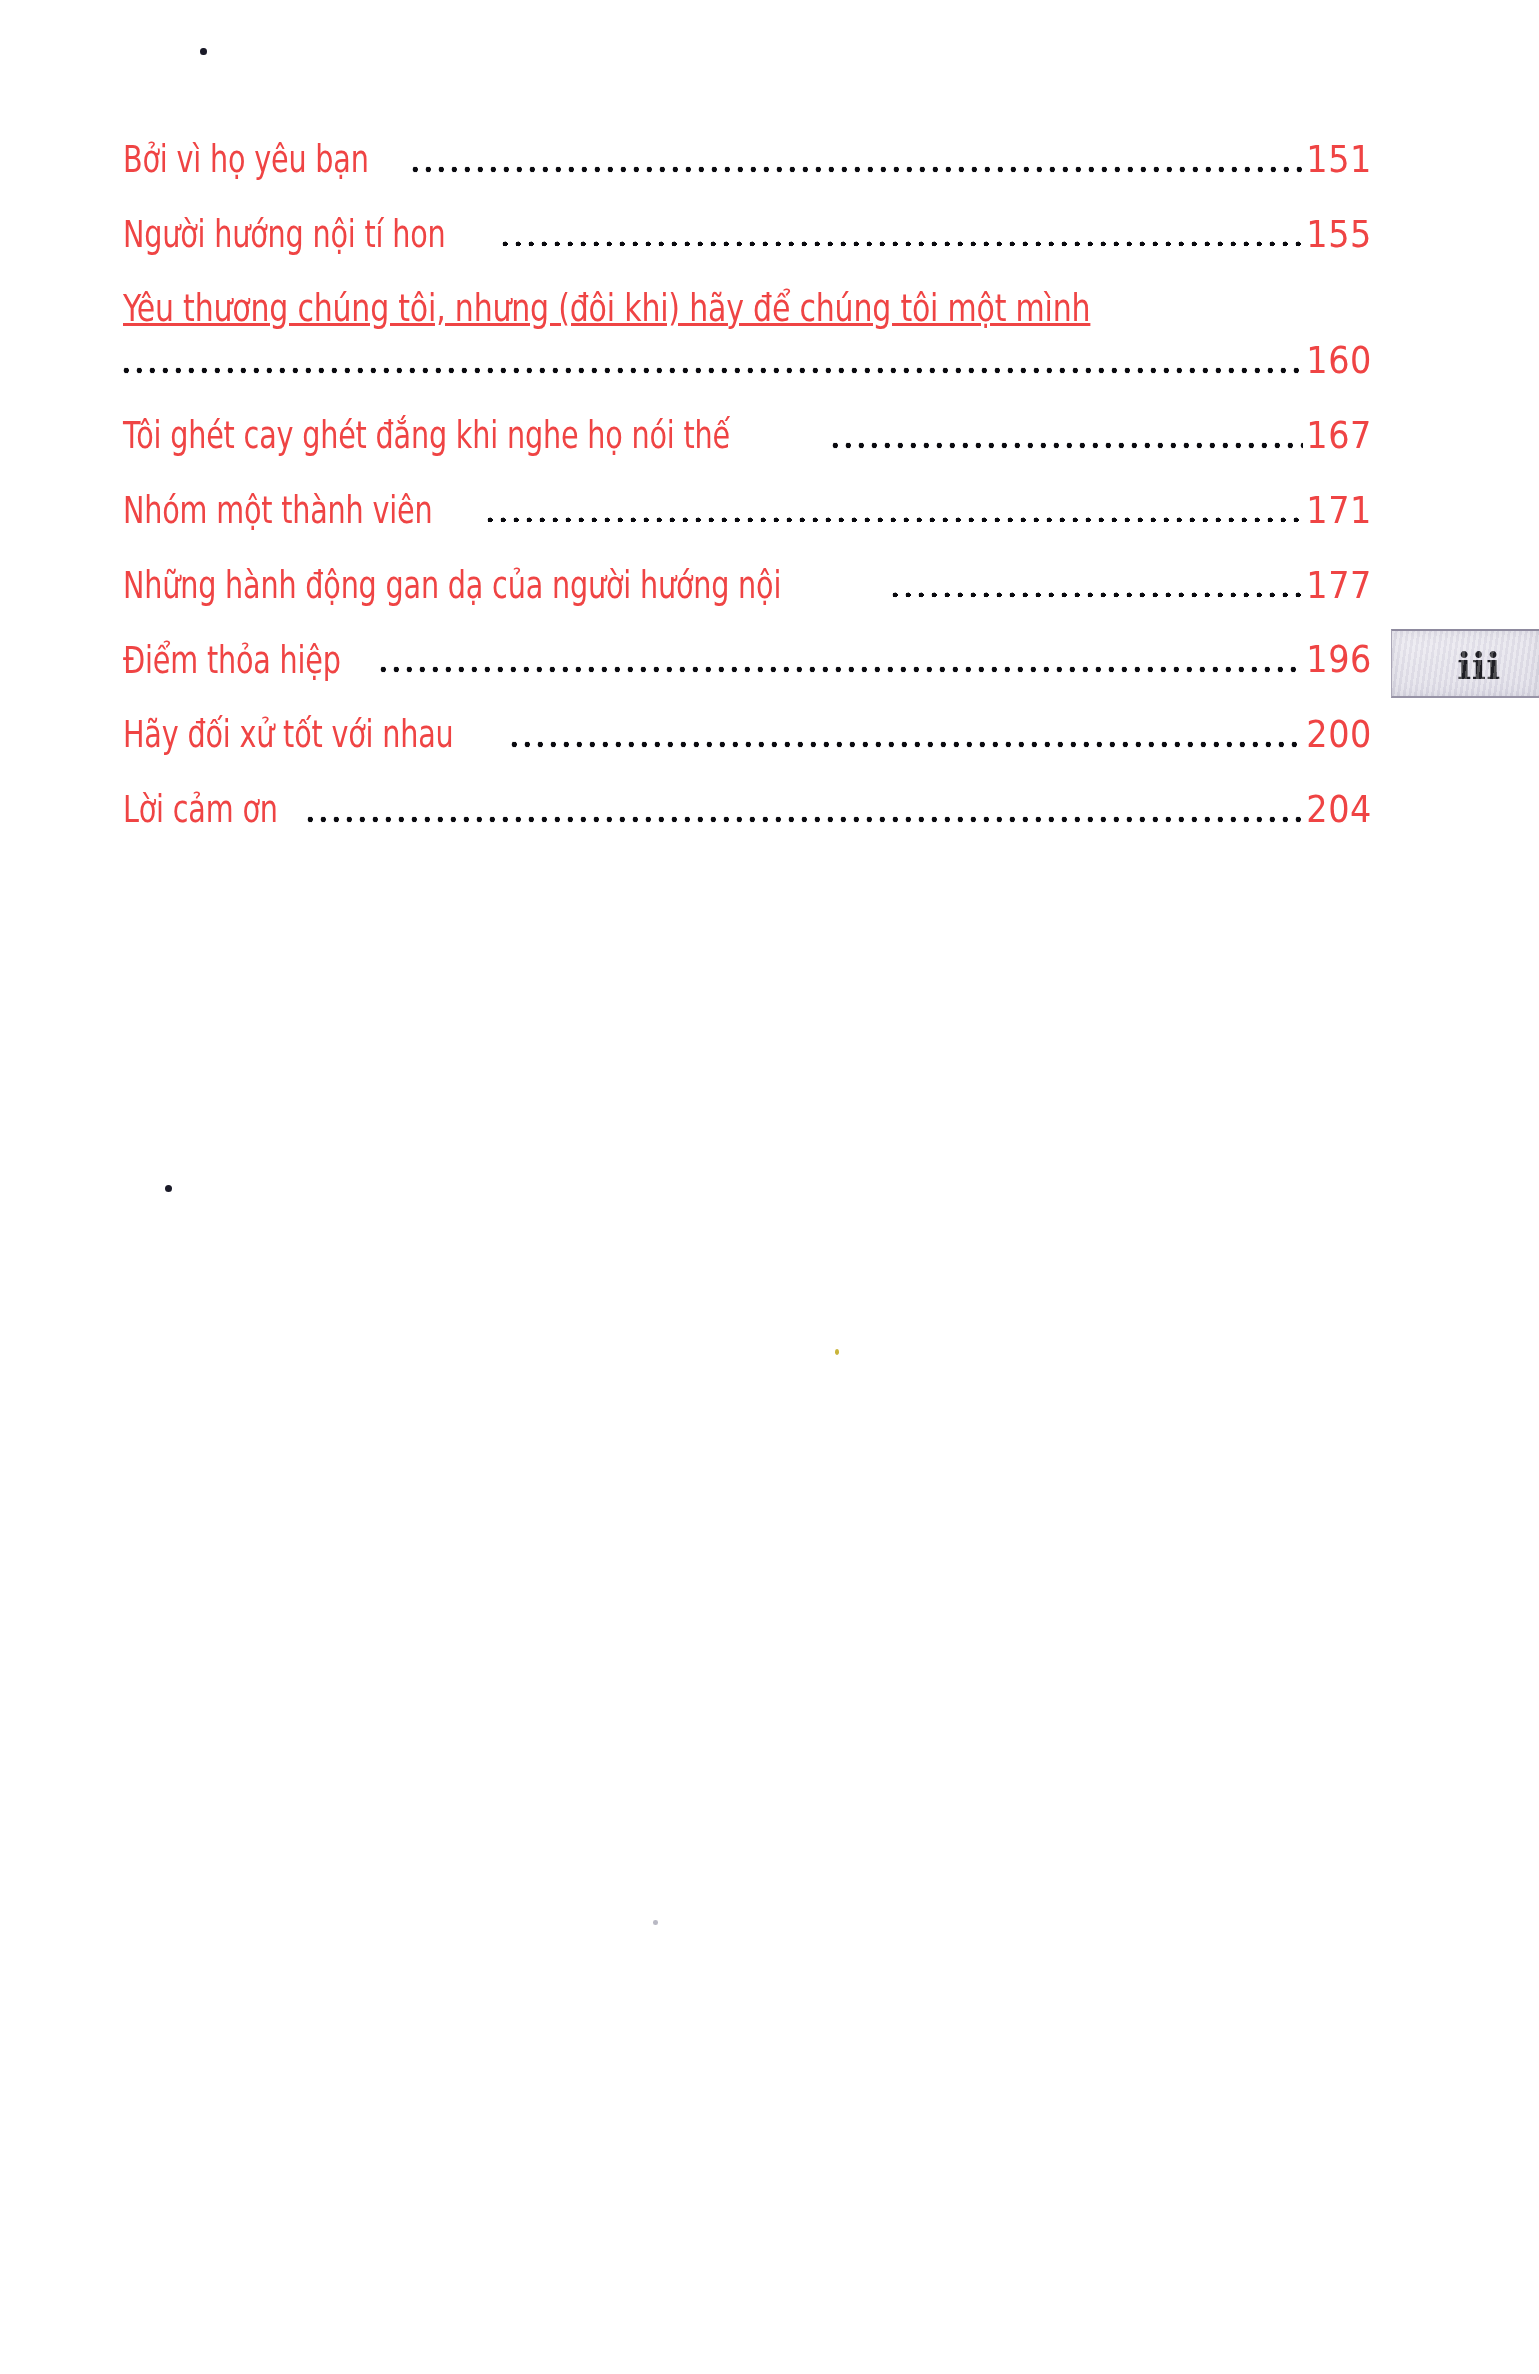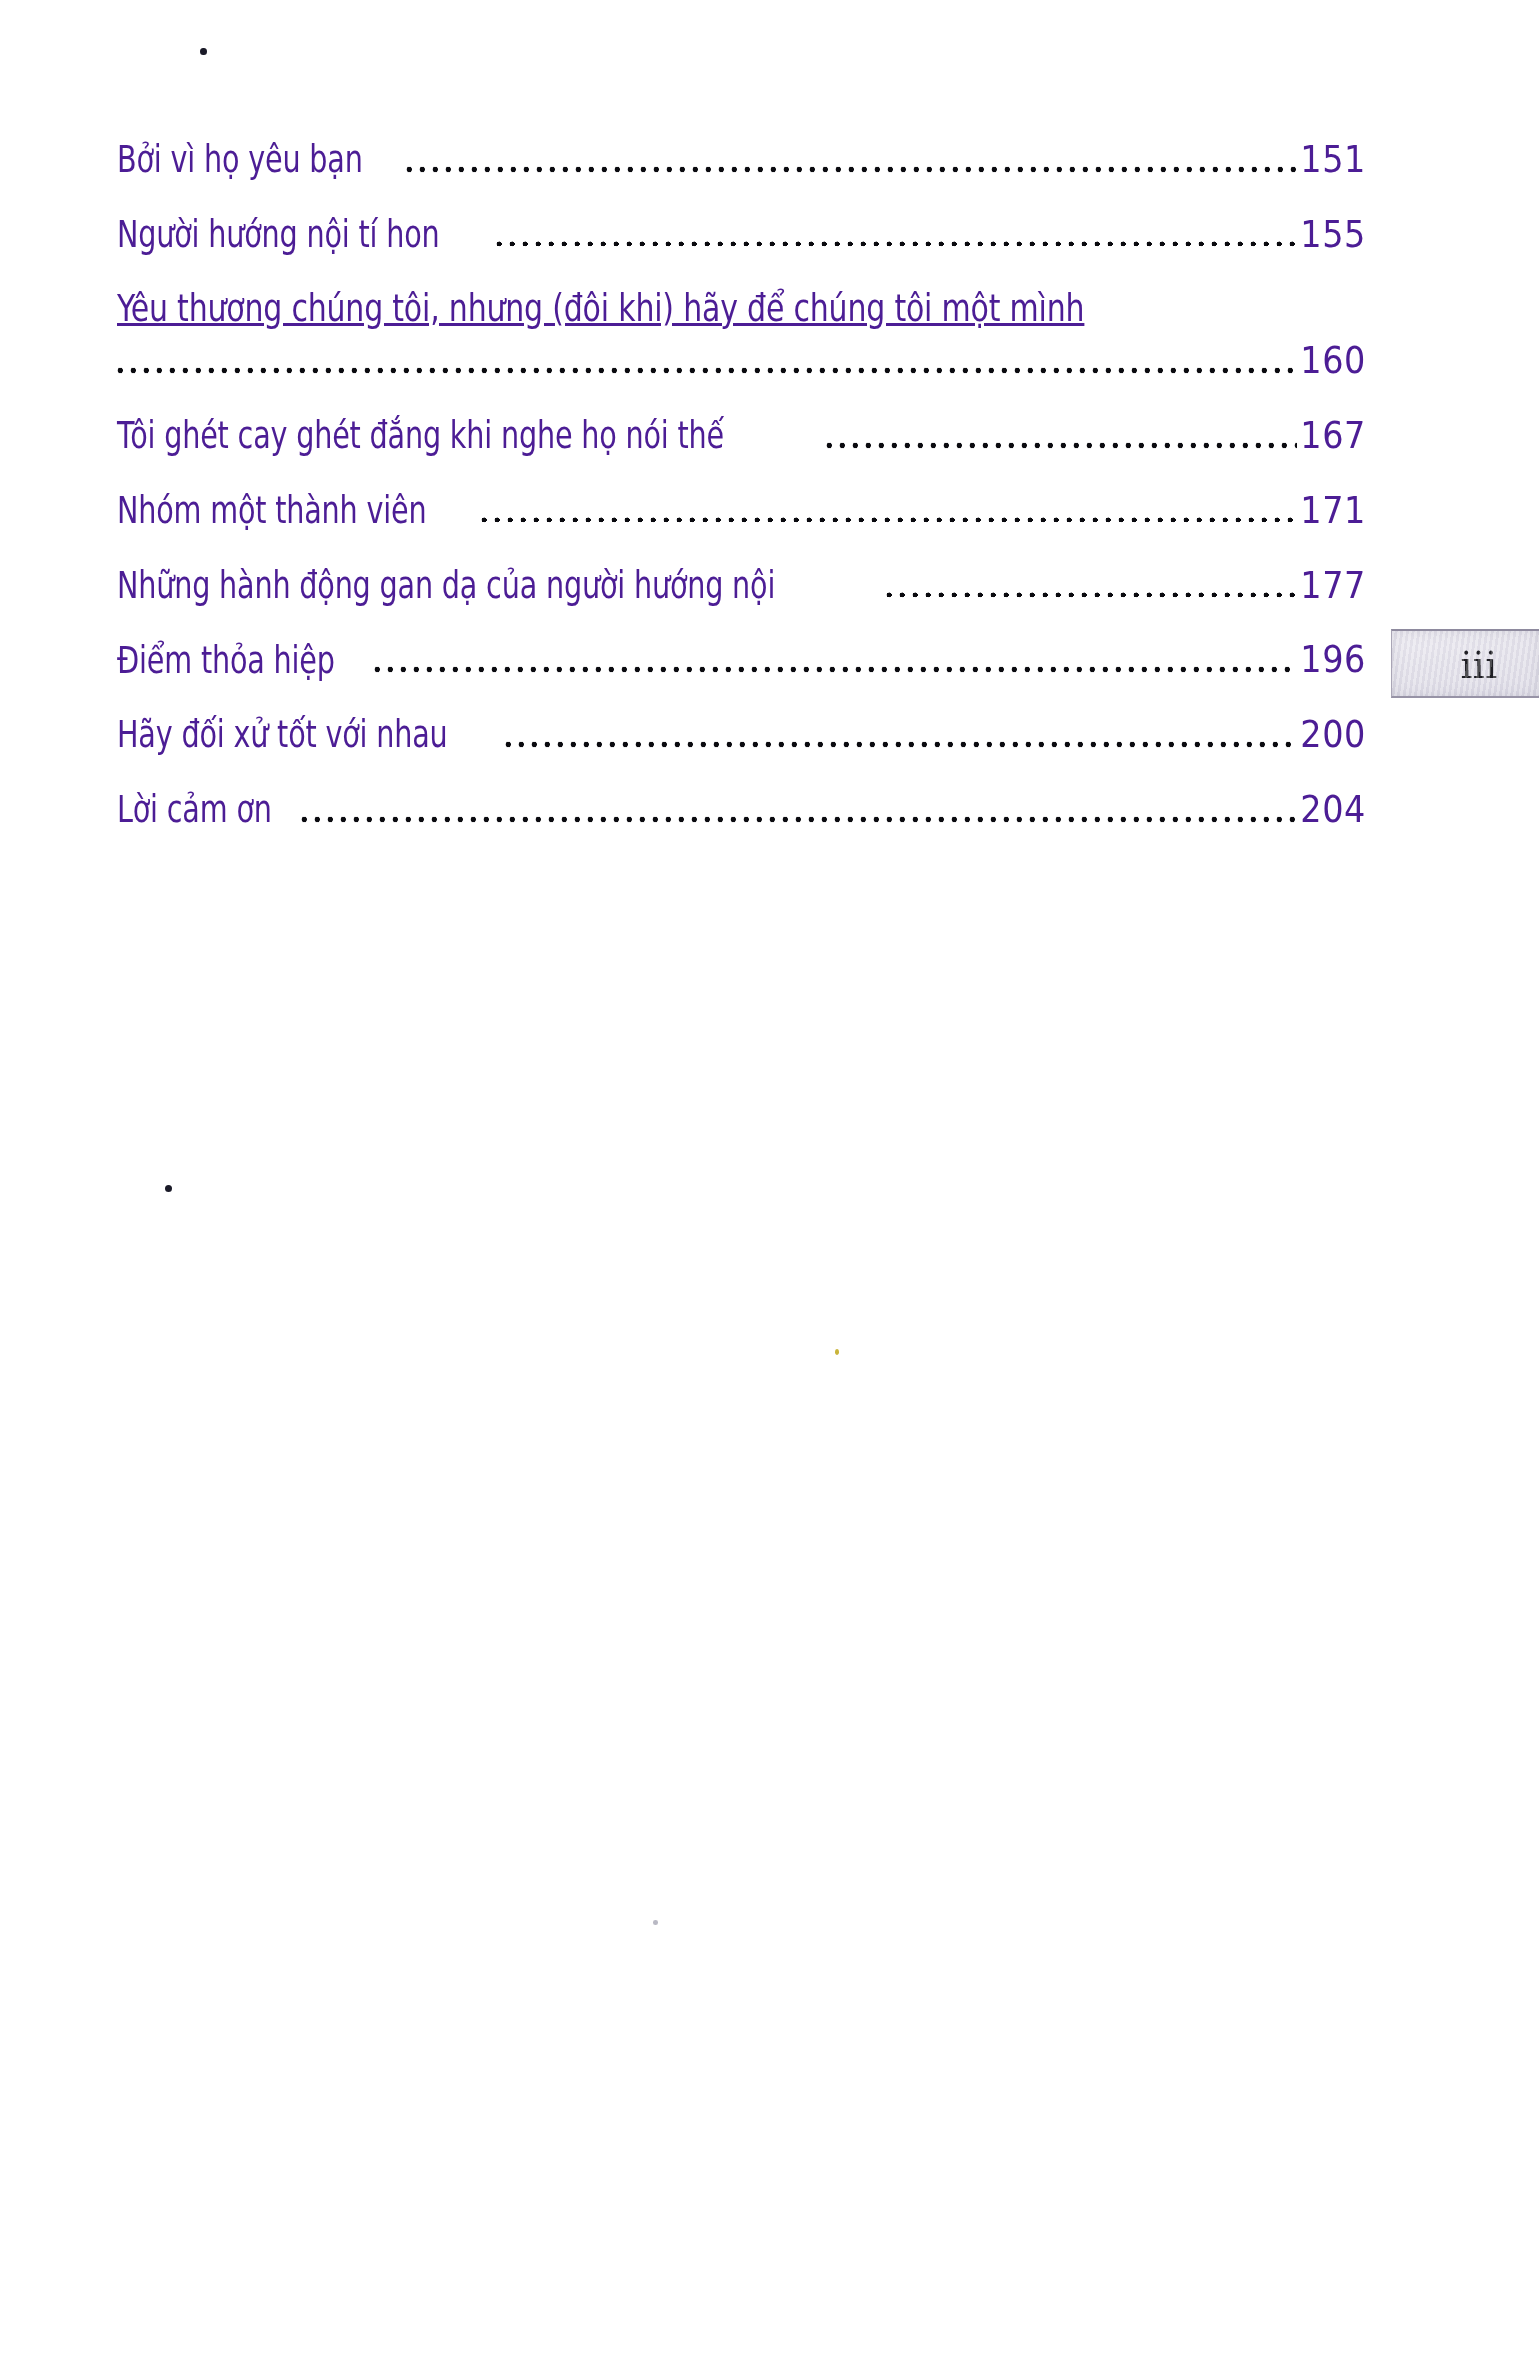--- a/index.html
+++ b/index.html
@@ -26,22 +26,22 @@
     position: absolute;
     left: 113px;
     top: 139px;
     width: 1249px;
   }
 
   .toc-entry {
     display: block;
     position: relative;
     width: 100%;
-    margin: 0 0 33px 4px;
-    color: #4c1d95;
+    margin: 0 0 33px 10px;
+    color: #ef4444;
     font-size: 37px;
     line-height: 1.10;
     letter-spacing: -0.2px;
     font-stretch: condensed;
     font-family: "DejaVu Sans Condensed", "Liberation Sans Narrow", "Liberation Sans", sans-serif;
   }
 
   
   .row {
     display: flex;
@@ -123,21 +123,21 @@
     border-bottom: 2.8px solid #9793a6;
     border-left: 1.9px solid #a9a5b5;
     box-shadow: inset 0 0 13px rgba(150,148,165,0.35);
     display: flex;
     align-items: center;
     justify-content: center;
     overflow: hidden;
   }
   .page-tab .numeral {
     font-family: "DejaVu Serif", "Liberation Serif", serif;
-    font-weight: 400;
+    font-weight: 700;
     font-size: 37px;
     color: #0b0b10;
     letter-spacing: 0.5px;
     margin-left: 26px;
     margin-top: 4px;
   }
   .page-tab .grain {
     position: absolute;
     inset: 0;
     background:

